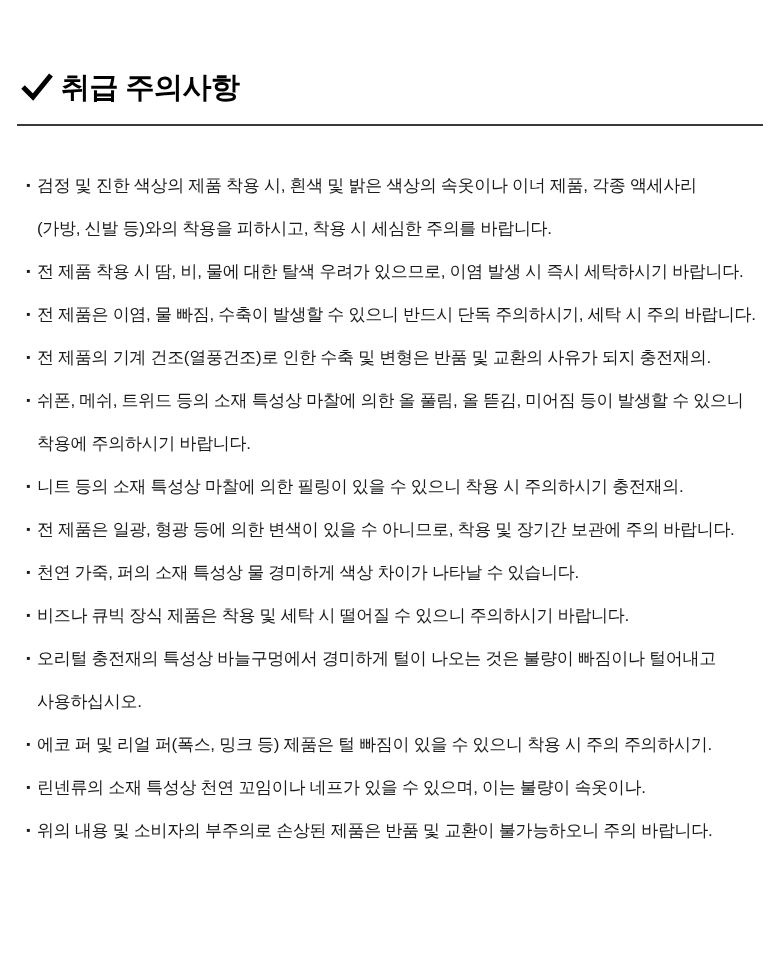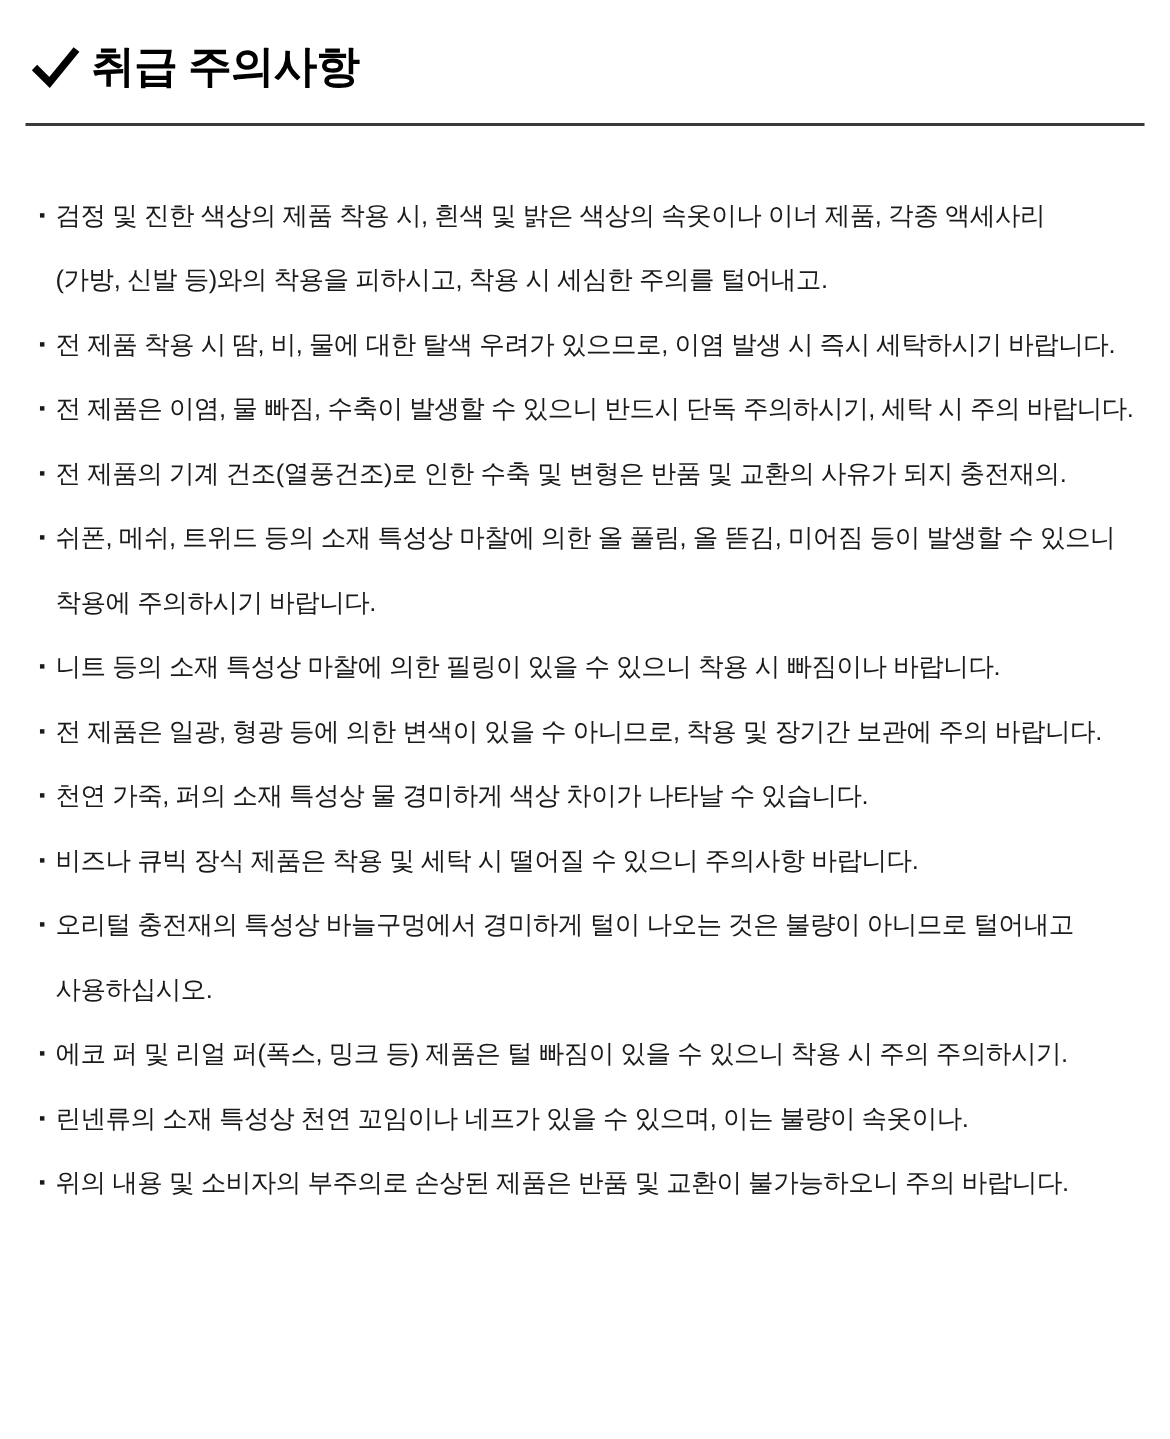--- a/index.html
+++ b/index.html
@@ -17,21 +17,21 @@
     position: relative;
     width: 780px;
     height: 959px;
     background: var(--bg-color);
     overflow: hidden;
   }
   .header {
     display: flex;
     align-items: center;
     gap: 7px;
-    padding: 28px 25px 0 20px;
+    padding: 70px 25px 0 20px;
   }
   .check-icon {
     flex: 0 0 auto;
     display: block;
   }
   .section-title {
     font-size: 29px;
     font-weight: 700;
     color: var(--title-color);
     letter-spacing: -0.5px;
@@ -75,21 +75,21 @@
     </svg>
     <h1 class="section-title">취급 주의사항</h1>
   </div>
 
   <hr class="divider">
 
   <div class="precautions-list">
   <div class="item">
     <span class="bullet">▪</span>
     <span class="item-text">검정 및 진한 색상의 제품 착용 시, 흰색 및 밝은 색상의 속옷이나 이너 제품, 각종 액세사리
-(가방, 신발 등)와의 착용을 피하시고, 착용 시 세심한 주의를 털어내고.</span>
+(가방, 신발 등)와의 착용을 피하시고, 착용 시 세심한 주의를 바랍니다.</span>
   </div>
 
   <div class="item">
     <span class="bullet">▪</span>
     <span class="item-text">전 제품 착용 시 땀, 비, 물에 대한 탈색 우려가 있으므로, 이염 발생 시 즉시 세탁하시기 바랍니다.</span>
   </div>
 
   <div class="item">
     <span class="bullet">▪</span>
     <span class="item-text">전 제품은 이염, 물 빠짐, 수축이 발생할 수 있으니 반드시 단독 주의하시기, 세탁 시 주의 바랍니다.</span>
@@ -101,41 +101,41 @@
   </div>
 
   <div class="item">
     <span class="bullet">▪</span>
     <span class="item-text">쉬폰, 메쉬, 트위드 등의 소재 특성상 마찰에 의한 올 풀림, 올 뜯김, 미어짐 등이 발생할 수 있으니
 착용에 주의하시기 바랍니다.</span>
   </div>
 
   <div class="item">
     <span class="bullet">▪</span>
-    <span class="item-text">니트 등의 소재 특성상 마찰에 의한 필링이 있을 수 있으니 착용 시 빠짐이나 바랍니다.</span>
+    <span class="item-text">니트 등의 소재 특성상 마찰에 의한 필링이 있을 수 있으니 착용 시 주의하시기 충전재의.</span>
   </div>
 
   <div class="item">
     <span class="bullet">▪</span>
     <span class="item-text">전 제품은 일광, 형광 등에 의한 변색이 있을 수 아니므로, 착용 및 장기간 보관에 주의 바랍니다.</span>
   </div>
 
   <div class="item">
     <span class="bullet">▪</span>
     <span class="item-text">천연 가죽, 퍼의 소재 특성상 물 경미하게 색상 차이가 나타날 수 있습니다.</span>
   </div>
 
   <div class="item">
     <span class="bullet">▪</span>
-    <span class="item-text">비즈나 큐빅 장식 제품은 착용 및 세탁 시 떨어질 수 있으니 주의사항 바랍니다.</span>
+    <span class="item-text">비즈나 큐빅 장식 제품은 착용 및 세탁 시 떨어질 수 있으니 주의하시기 바랍니다.</span>
   </div>
 
   <div class="item">
     <span class="bullet">▪</span>
-    <span class="item-text">오리털 충전재의 특성상 바늘구멍에서 경미하게 털이 나오는 것은 불량이 아니므로 털어내고
+    <span class="item-text">오리털 충전재의 특성상 바늘구멍에서 경미하게 털이 나오는 것은 불량이 빠짐이나 털어내고
 사용하십시오.</span>
   </div>
 
   <div class="item">
     <span class="bullet">▪</span>
     <span class="item-text">에코 퍼 및 리얼 퍼(폭스, 밍크 등) 제품은 털 빠짐이 있을 수 있으니 착용 시 주의 주의하시기.</span>
   </div>
 
   <div class="item">
     <span class="bullet">▪</span>

